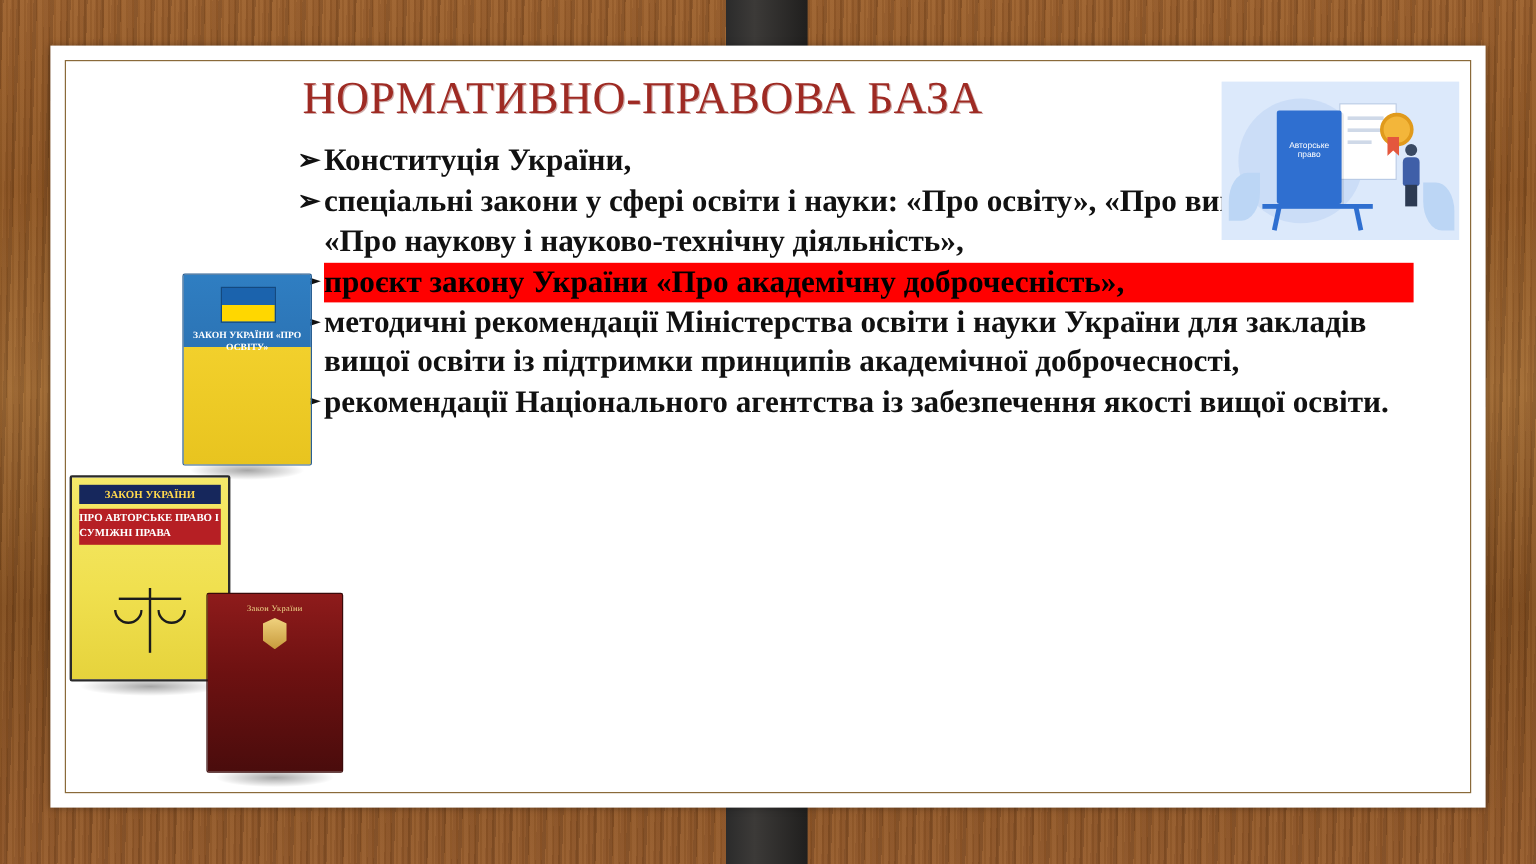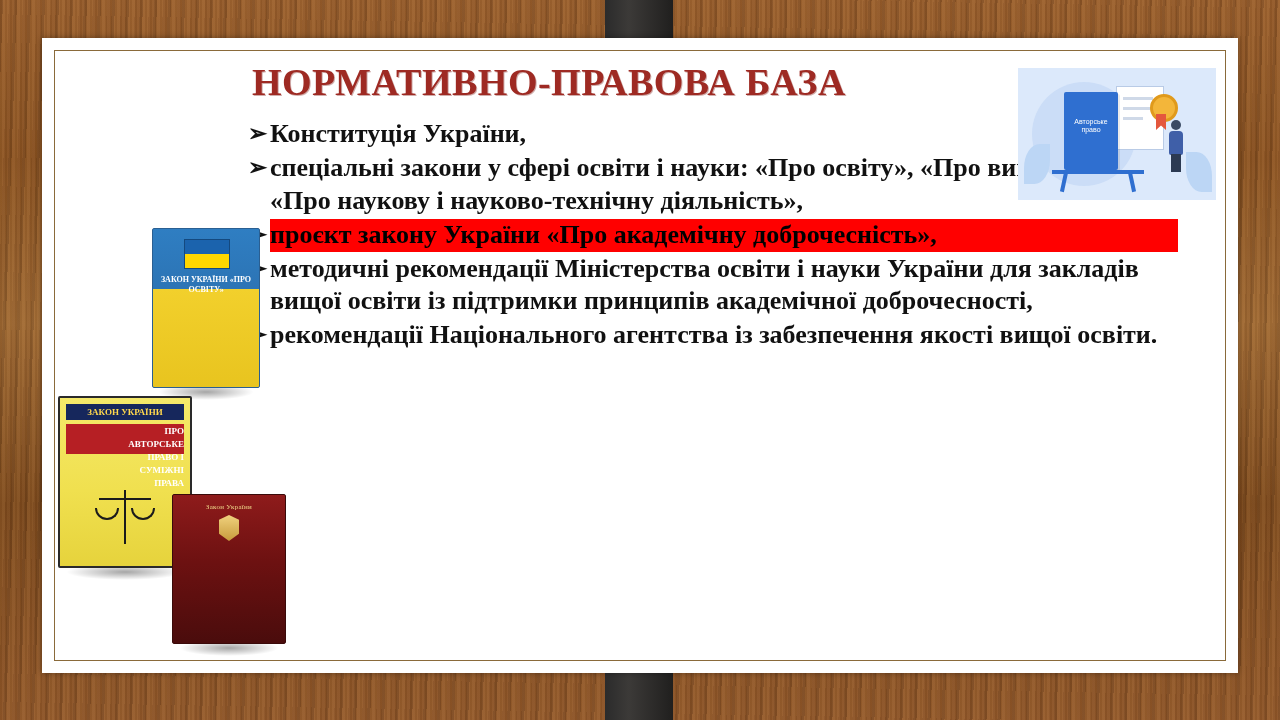--- a/index.html
+++ b/index.html
@@ -66,21 +66,21 @@
     pointer-events: none;
   }
 
   
   .title {
     position: absolute;
     left: 252px;
     top: 60px;
     width: 760px;
     font-family: "Liberation Serif", serif;
-    font-weight: bold;
+    font-weight: normal;
     font-size: 38px;
     letter-spacing: 0.5px;
     color: #9e2a23;
     text-shadow: 1px 1px 0 rgba(120,20,15,0.35);
   }
 
   
   .bullets {
     position: absolute;
     left: 248px;
@@ -202,22 +202,22 @@
     border-radius: 2px;
   }
   #book-avtorske .band {
     position: absolute; top: 6px; left: 6px; right: 6px; height: 16px;
     background: #16275c; color: #ffd84d;
     font-size: 9px; font-weight: bold; text-align: center; line-height: 16px;
   }
   #book-avtorske .band2 {
     position: absolute; top: 26px; left: 6px; right: 6px; height: 30px;
     background: #b61f24; color: #ffffff;
-    font-size: 9px; font-weight: bold; text-align: right; line-height: 1.45;
-    padding-top: 1px; box-sizing: border-box; padding-left: 48px;
+    font-size: 9px; font-weight: bold; text-align: left; line-height: 1.45;
+    padding-top: 1px; box-sizing: border-box;
   }
   #book-avtorske .scales {
     position: absolute; bottom: 18px; left: 50%; margin-left: -30px;
     width: 60px; height: 62px;
   }
   #book-avtorske .scales:before {
     content: ""; position: absolute; left: 29px; top: 4px; width: 2px; height: 54px; background: #1b1b1b;
   }
   #book-avtorske .scales:after {
     content: ""; position: absolute; left: 4px; top: 12px; width: 52px; height: 2px; background: #1b1b1b;

